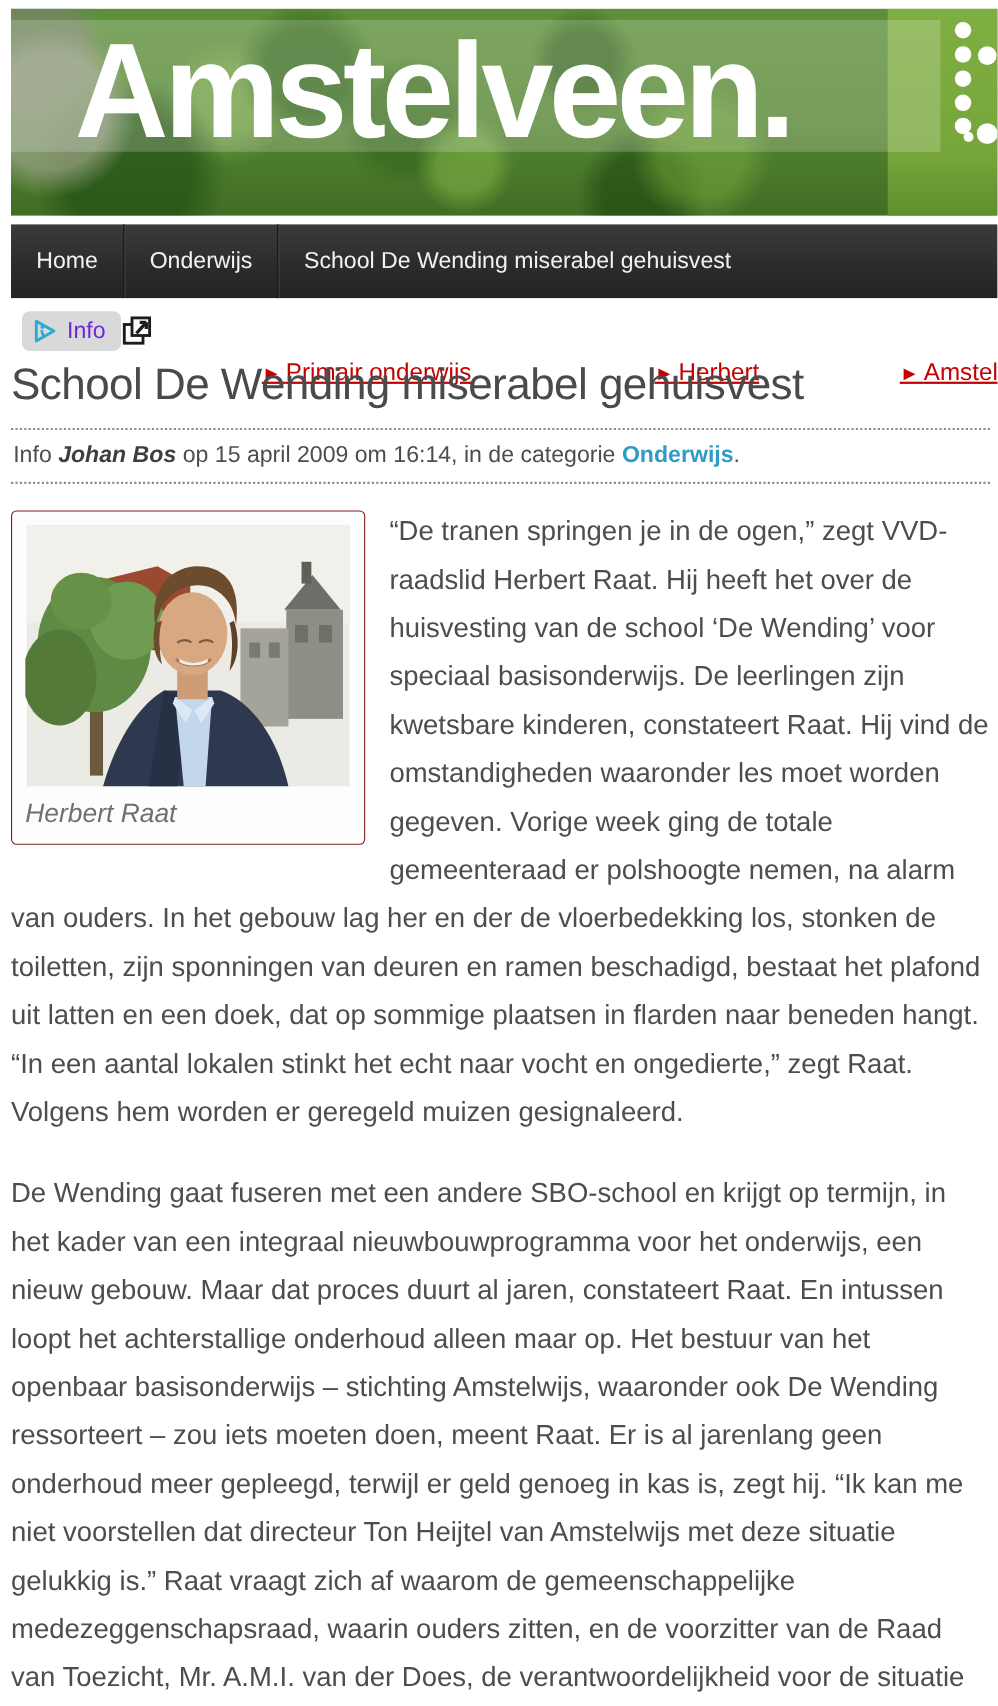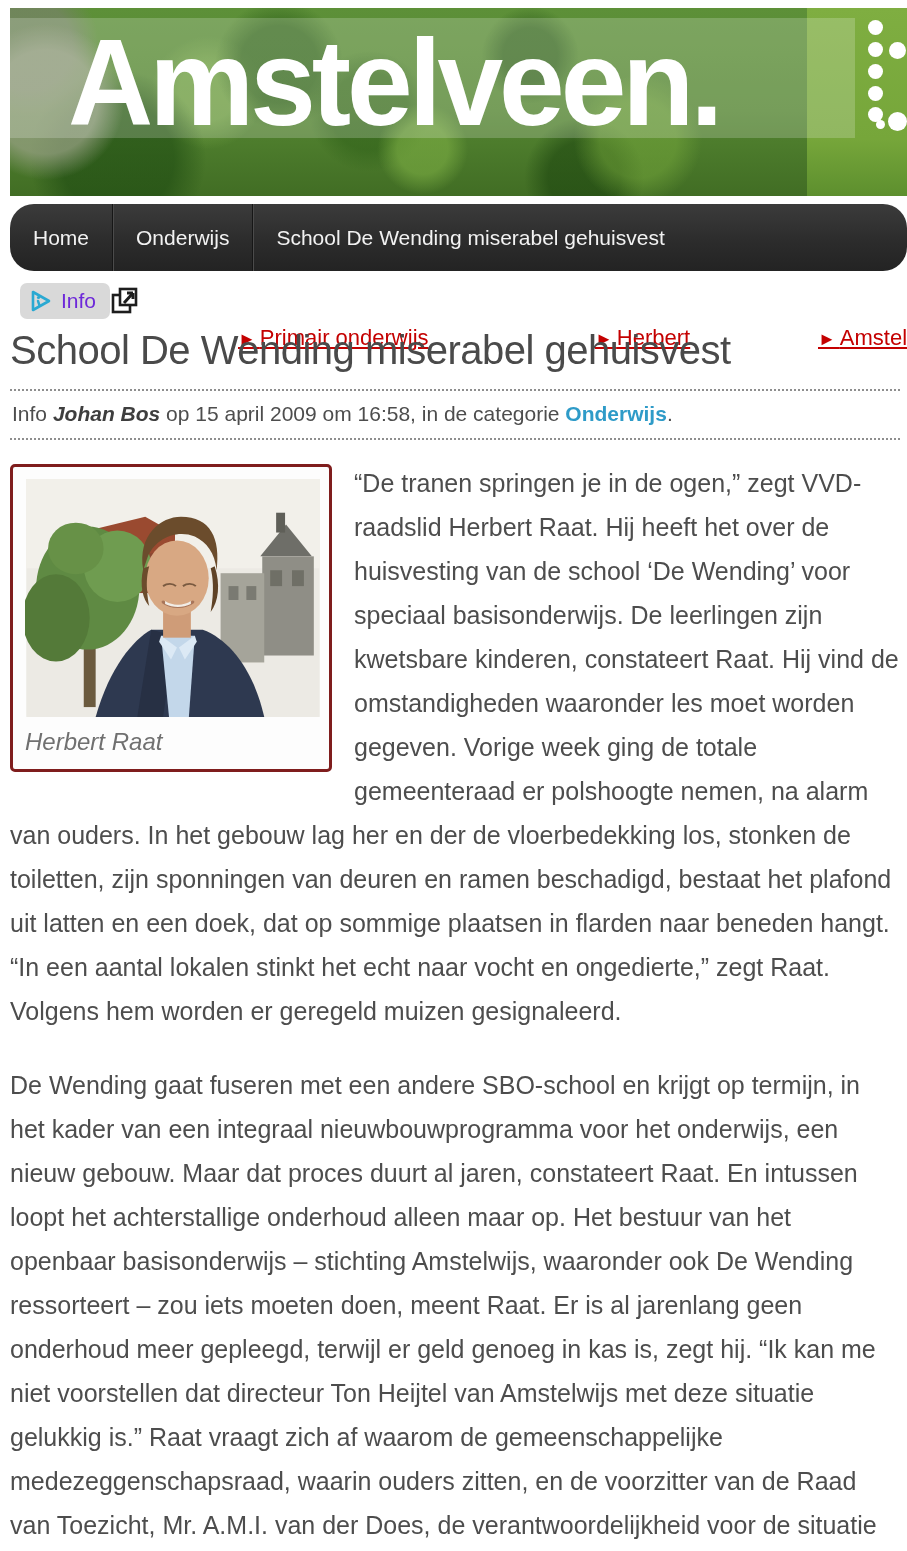--- a/index.html
+++ b/index.html
@@ -43,21 +43,21 @@
   .d4 { width:15px; height:15px; left:858px; top:78px; }
   .d5 { width:15px; height:15px; left:858px; top:99px; }
   .d6 { width:17px; height:17px; left:879px; top:34px; }
   .d7 { width:9px;  height:9px;  left:866px; top:112px; }
   .d8 { width:19px; height:19px; left:878px; top:104px; }
 
   
   .navbar {
     position:absolute; top:204px; left:10px; width:897px; height:67px;
     background:linear-gradient(180deg,#3b3b3b 0%, #2c2c2c 55%, #232323 100%);
-    display:flex; align-items:stretch;border-radius:24px;
+    display:flex; align-items:stretch;
   }
   .nav-item {
     display:flex; align-items:center; padding:0 23px;
     color:#f2f2f2; font-size:21px; cursor:pointer; white-space:nowrap;
   }
   .nav-sep { width:1px; background:#161616; box-shadow:1px 0 0 #4b4b4b; }
 
   
   .infobar { position:absolute; top:281px; left:10px; width:897px; height:42px; }
   .info-btn {
@@ -82,21 +82,21 @@
   }
   .dotted { border-top:2px dotted #8e8e8e; height:0; }
   .byline { font-size:21px; color:#4d4d4d; padding:11px 0 12px 2px; }
   .byline .author { font-weight:bold; color:#3e3e3e;font-style:italic; }
   .byline .cat { font-weight:bold; color:#2e9bc8; cursor:pointer; }
   .article-body { margin-top:21px; font-size:25px; line-height:44px; color:#4d4d4d; }
   .article-body p { margin-bottom:30px; }
 
   figure.photo-box {
     float:left; width:322px; margin:3px 22px 10px 0;
-    background:#fdfdfd; border:3px solid #7f1d1d; border-radius:5px; padding:12px;
+    background:#fdfdfd; border:1px solid #7f1d1d; border-radius:5px; padding:12px;
   }
   figure.photo-box svg.photo { display:block; width:296px; height:238px; border-radius:2px; }
   figcaption { font-style:italic; font-size:24px; color:#707070; margin-top:10px; line-height:30px; }
 </style>
 </head>
 <body>
 
 <div class="page">
 
   <div class="banner">
@@ -138,21 +138,21 @@
     </svg>
     <a class="tag-link tl1"><span class="arr">►</span><span>Primair onderwijs</span></a>
     <a class="tag-link tl2"><span class="arr">►</span><span>Herbert</span></a>
     <a class="tag-link tl3"><span class="arr">►</span><span>Amstelveen</span></a>
   </div>
 
   <div class="article">
     <h1 class="title">School De Wending miserabel gehuisvest</h1>
     <div class="dotted"></div>
     <div class="byline">
-      <span>Info </span><span class="author">Johan Bos</span><span> op 15 april 2009 om 16:58, in de categorie </span><span class="cat">Onderwijs</span><span>.</span>
+      <span>Info </span><span class="author">Johan Bos</span><span> op 15 april 2009 om 16:14, in de categorie </span><span class="cat">Onderwijs</span><span>.</span>
     </div>
     <div class="dotted"></div>
 
     <div class="article-body">
       <figure class="photo-box">
         <svg class="photo" viewBox="0 0 296 240">
 
           <rect x="0" y="0" width="296" height="240" fill="#eceae4"></rect>
           <rect x="0" y="0" width="296" height="90" fill="#f2f0ea"></rect>
 

